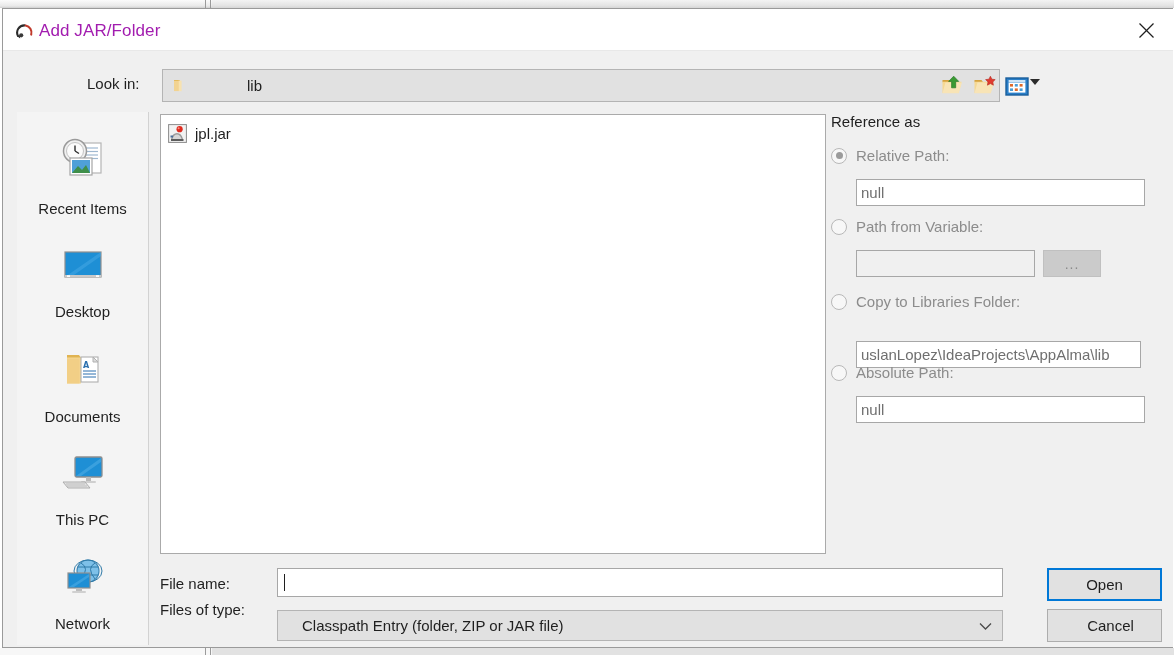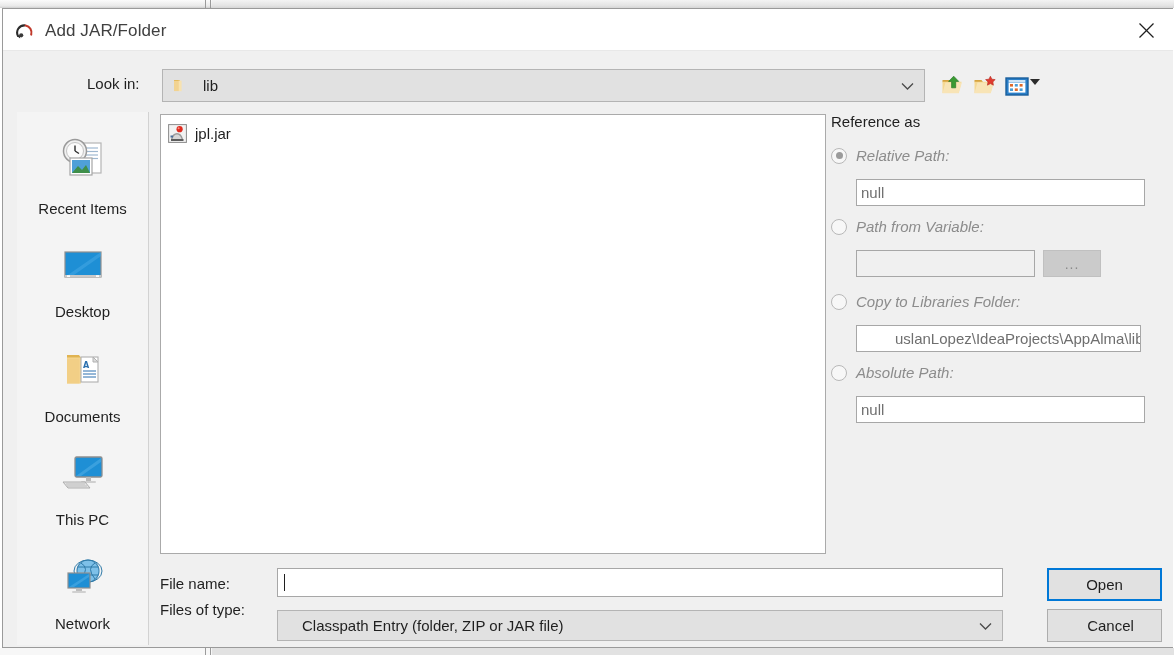--- a/index.html
+++ b/index.html
@@ -58,44 +58,44 @@
     position: absolute; left: 0; top: 0;
     width: 1170px; height: 42px;
     background: #ffffff;
     border-bottom: 1px solid #e8e8e8;
   }
   #title-icon {
     position: absolute; left: 12px; top: 14px;
     width: 20px; height: 18px;
   }
   #title-text {
-    position: absolute; left: 42px; top: 10px;
-    font-size: 17px; color: #404040;
+    position: absolute; left: 36px; top: 10px;
+    font-size: 17px; color: #a21caf;
     letter-spacing: 0.1px;
     line-height: 24px;
   }
   #close-btn {
     position: absolute; right: 4px; top: 0;
     width: 46px; height: 42px;
     display: flex; align-items: center; justify-content: center;
     cursor: default;
   }
   #close-btn svg { display: block; }
 
   
   #lookin-label {
     position: absolute; left: 84px; top: 66px;
     font-size: 15px; color: #1f1f1f;
   }
   #lookin-combo {
     position: absolute; left: 159px; top: 60px;
-    width: 763px; height: 33px;
+    width: 838px; height: 33px;
     background: #e1e1e1;
     border: 1px solid #b4b4b4;
-    display: flex; align-items: center;
+    display: flex; align-items: center; gap: 44px;
   }
   #lookin-folder-icon {
     margin-left: 10px; width: 17px; height: 15px; flex: none;
   }
   #lookin-value {
     margin-left: 13px; font-size: 15px; color: #1f1f1f;
   }
   #lookin-chevron {
     position: absolute; right: 10px; top: 12px;
   }
@@ -156,21 +156,20 @@
   .file-row .fname { margin-left: 8px; font-size: 15px; color: #1f1f1f; }
 
   
   #refpanel { position: absolute; left: 828px; top: 104px; width: 340px; }
   #ref-title { font-size: 15px; color: #1f1f1f; }
 
   .radio-row {
     position: absolute; left: 0;
     display: flex; align-items: center;
     cursor: default;
-    font-style: italic;
   }
   .radio {
     width: 16px; height: 16px; border-radius: 50%;
     border: 1px solid #b8b8b8;
     background: #f7f7f7;
     display: flex; align-items: center; justify-content: center;
     flex: none;
   }
   .radio.checked::after {
     content: ""; width: 7px; height: 7px; border-radius: 50%;
@@ -200,21 +199,21 @@
     position: absolute; left: 212px; top: 137px;
     width: 58px; height: 27px;
     background: #cbcbcb;
     border: 1px solid #c0c0c0;
     display: flex; align-items: center; justify-content: center;
     font-size: 14px; color: #8a8a8a;
     letter-spacing: 1px;
     cursor: default;
   }
   #rr2 { top: 180px; align-items: flex-end; }
-  #rf2 { top: 212px; width: 285px; padding-left: 34px; }
+  #rf2 { top: 228px; width: 285px; }
   #rr3 { top: 251px; }
   #rf3 { top: 283px; width: 289px; }
 
   
   #fname-label { position: absolute; left: 157px; top: 566px; font-size: 15px; color: #1f1f1f; }
   #fname-input {
     position: absolute; left: 274px; top: 559px;
     width: 726px; height: 29px;
     background: #ffffff; border: 1px solid #a7a7a7;
     display: flex; align-items: center;

